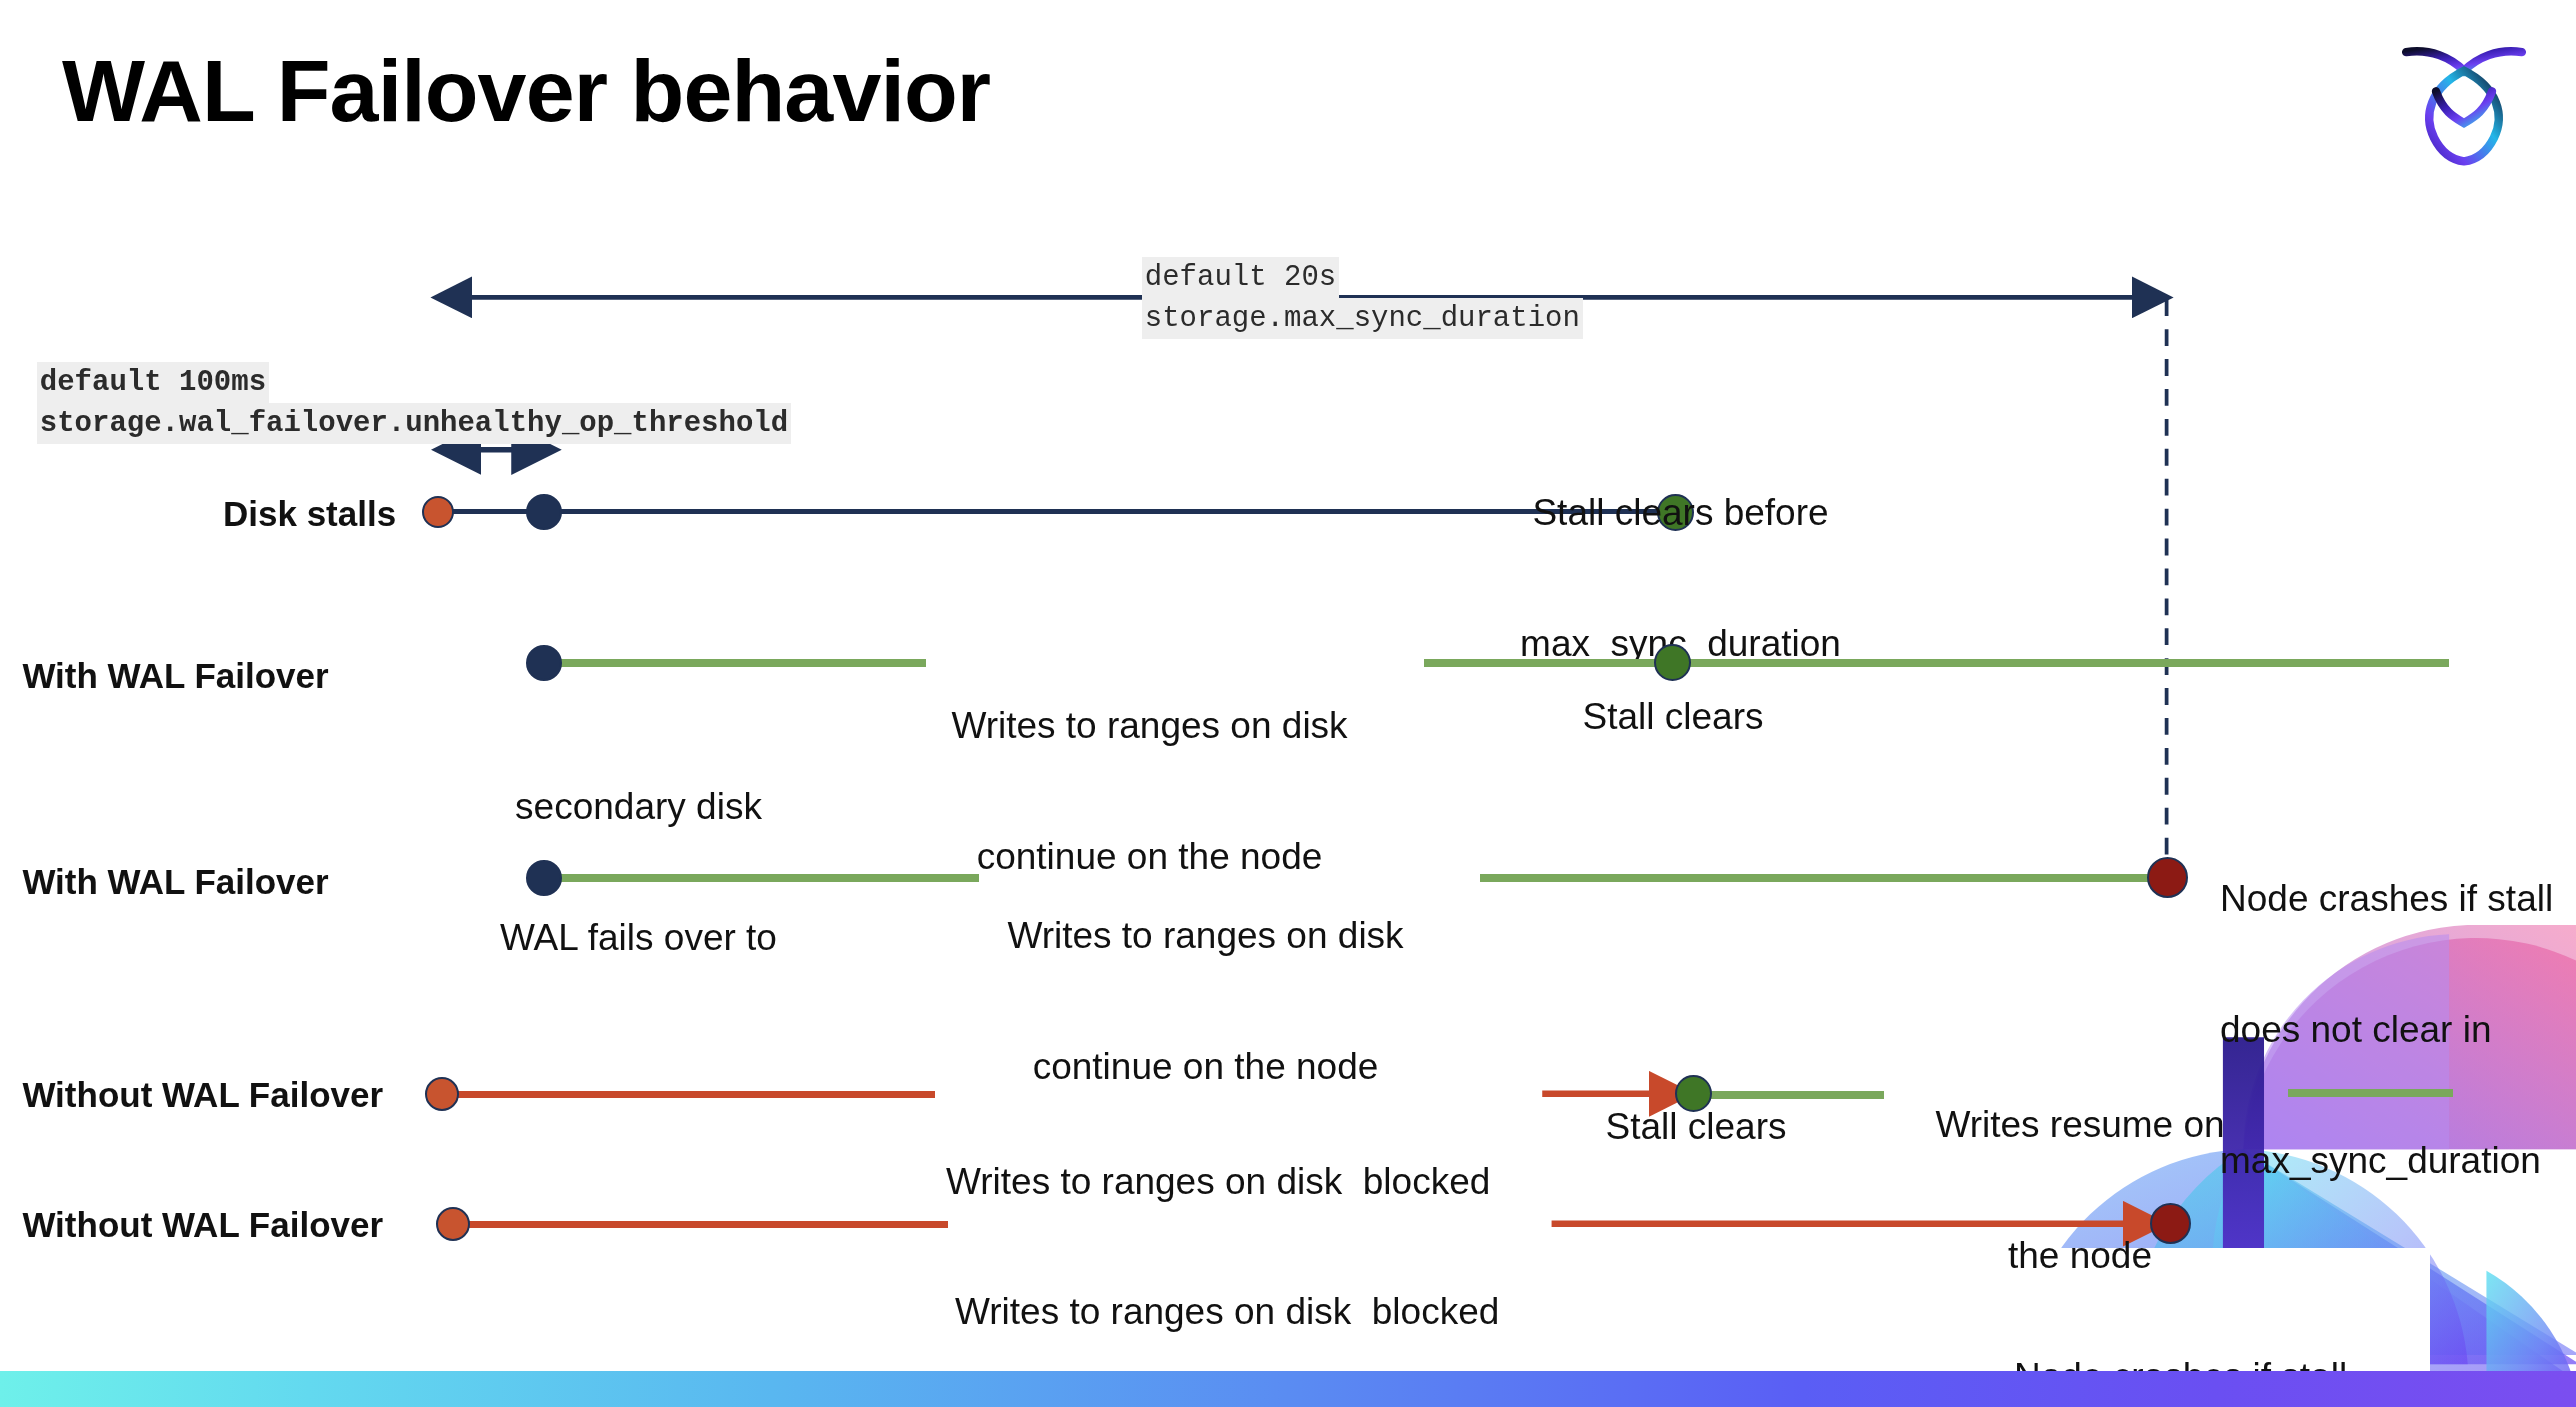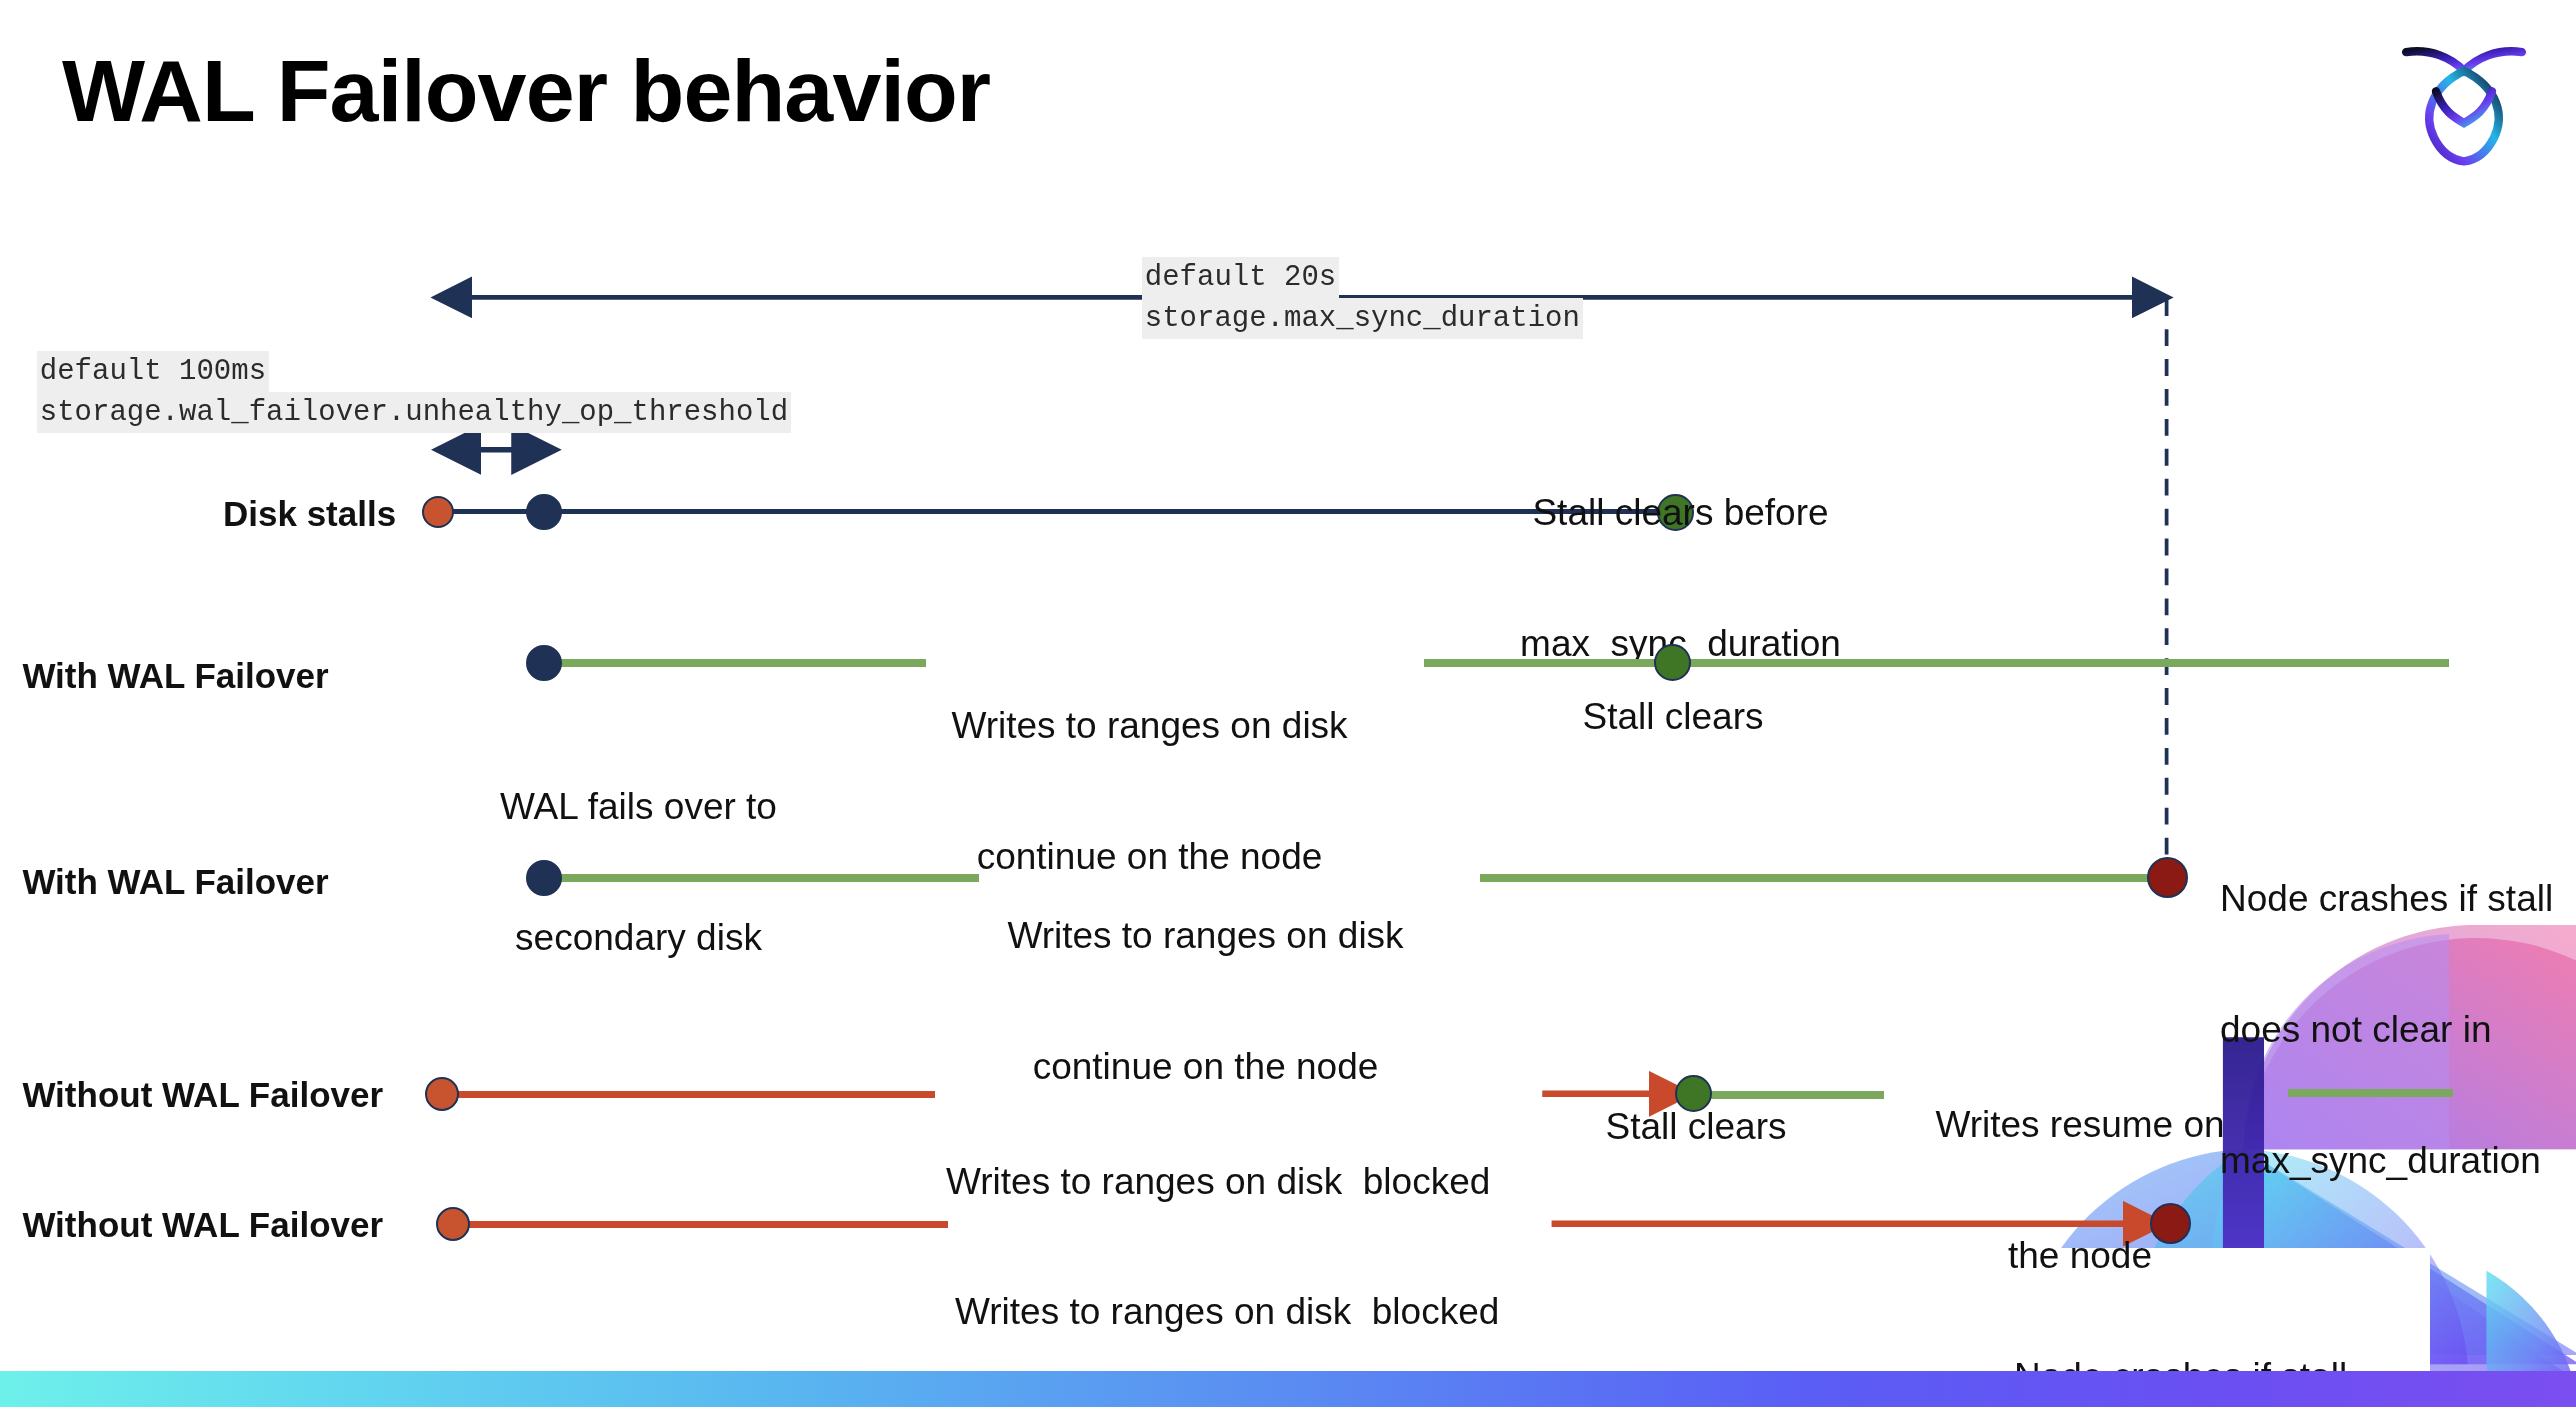--- a/index.html
+++ b/index.html
@@ -171,21 +171,21 @@
     <g>
       <line x1="1660" y1="1309" x2="2312" y2="1309" stroke="#c8492b" stroke-width="7" marker-end="url(#orangeArrow)"></line>
     </g>
   </svg>
 
   <div class="codeblk" style="left:1142px;top:257px;">
     <div><span class="code">default 20s</span></div>
     <div><span class="code">storage.max_sync_duration</span></div>
   </div>
 
-  <div class="codeblk" style="left:37px;top:351px;">
+  <div class="codeblk" style="left:37px;top:362px;font-weight:bold;">
     <div><span class="code">default 100ms</span></div>
     <div><span class="code">storage.wal_failover.unhealthy_op_threshold</span></div>
   </div>
 
   <div class="rowlabel" style="left:223px;top:494px;">Disk stalls</div>
   <div class="line navy" style="left:439px;top:509px;width:1236px;height:4.7px;"></div>
   <div class="dot red" style="left:422px;top:496px;width:32px;height:32px;"></div>
   <div class="dot navy" style="left:526px;top:494px;width:36px;height:36px;"></div>
   <div class="dot green" style="left:1657px;top:494px;width:37px;height:37px;"></div>
 
@@ -196,22 +196,22 @@
 
   <div class="rowlabel" style="left:22.4px;top:656px;">With WAL Failover</div>
 
   <div class="line green" style="left:542px;top:659px;width:384px;height:7.5px;"></div>
   <div class="line green" style="left:1424px;top:659px;width:1025px;height:7.5px;"></div>
 
   <div class="dot navy" style="left:526px;top:645px;width:36px;height:36px;"></div>
   <div class="dot green" style="left:1654px;top:644px;width:37px;height:37px;"></div>
 
   <div class="txt c" style="left:447px;top:698px;width:383px;">
+    <div>secondary disk</div>
     <div>WAL fails over to</div>
-    <div>secondary disk</div>
   </div>
 
   <div class="txt c" style="left:939px;top:617px;width:421px;">
     <div>Writes to ranges on disk</div>
     <div>continue on the node</div>
   </div>
 
   <div class="txt c" style="left:1533px;top:608px;width:280px;">
     <div>Stall clears</div>
   </div>

